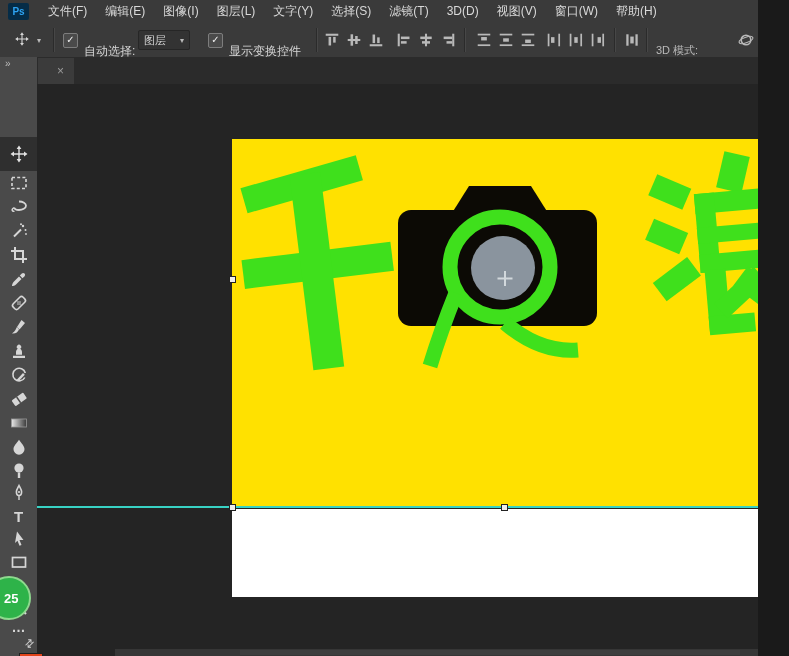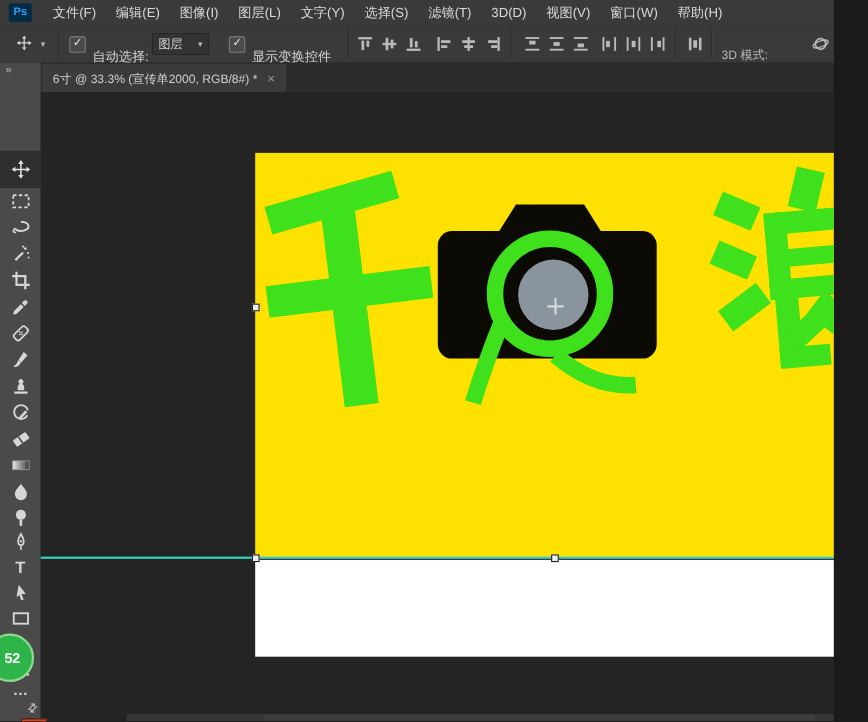--- a/index.html
+++ b/index.html
@@ -165,21 +165,20 @@
       <ellipse cx="7" cy="7" rx="6.3" ry="2.3" fill="none" stroke="#b9b9b9" stroke-width="1" transform="rotate(-20 7 7)"></ellipse>
       </svg>
     <svg class="oicon" style="left:764px" viewBox="0 0 14 14">
       <circle cx="7" cy="7" r="5" fill="none" stroke="#b9b9b9" stroke-width="1.3"></circle>
       <circle cx="7" cy="7" r="1.6" fill="#b9b9b9"></circle>
       </svg>
   </div>
 
   <div id="tabbar" class="abs">
     <div id="doctab">
-      <span>6寸 @ 33.3% (宣传单2000, RGB/8#) *</span>
       <span id="tabclose">×</span>
     </div>
   </div>
 
   <div id="toolpanel" class="abs">
     <span id="collapse">»</span>
     <div id="tool-sel"></div>
 
     <div class="tool" style="top:85px">
       <svg width="20" height="20" viewBox="0 0 20 20">
@@ -372,16 +371,16 @@
   <div class="h" style="left:501px;top:504px"></div>
   <div class="h" style="left:776px;top:504px"></div>
 
   <div class="frag" style="top:562px;height:20px"></div>
   <div class="frag" style="top:586px;height:16px"></div>
 
   <div id="statusstrip" class="abs"></div>
   <div id="statusinner" class="abs"></div>
 
   <div id="badge" style="background: rgb(46, 179, 73);">
-    <span>52</span>
+    <span>25</span>
   </div>
 
 </div>
 
 </body></html>

